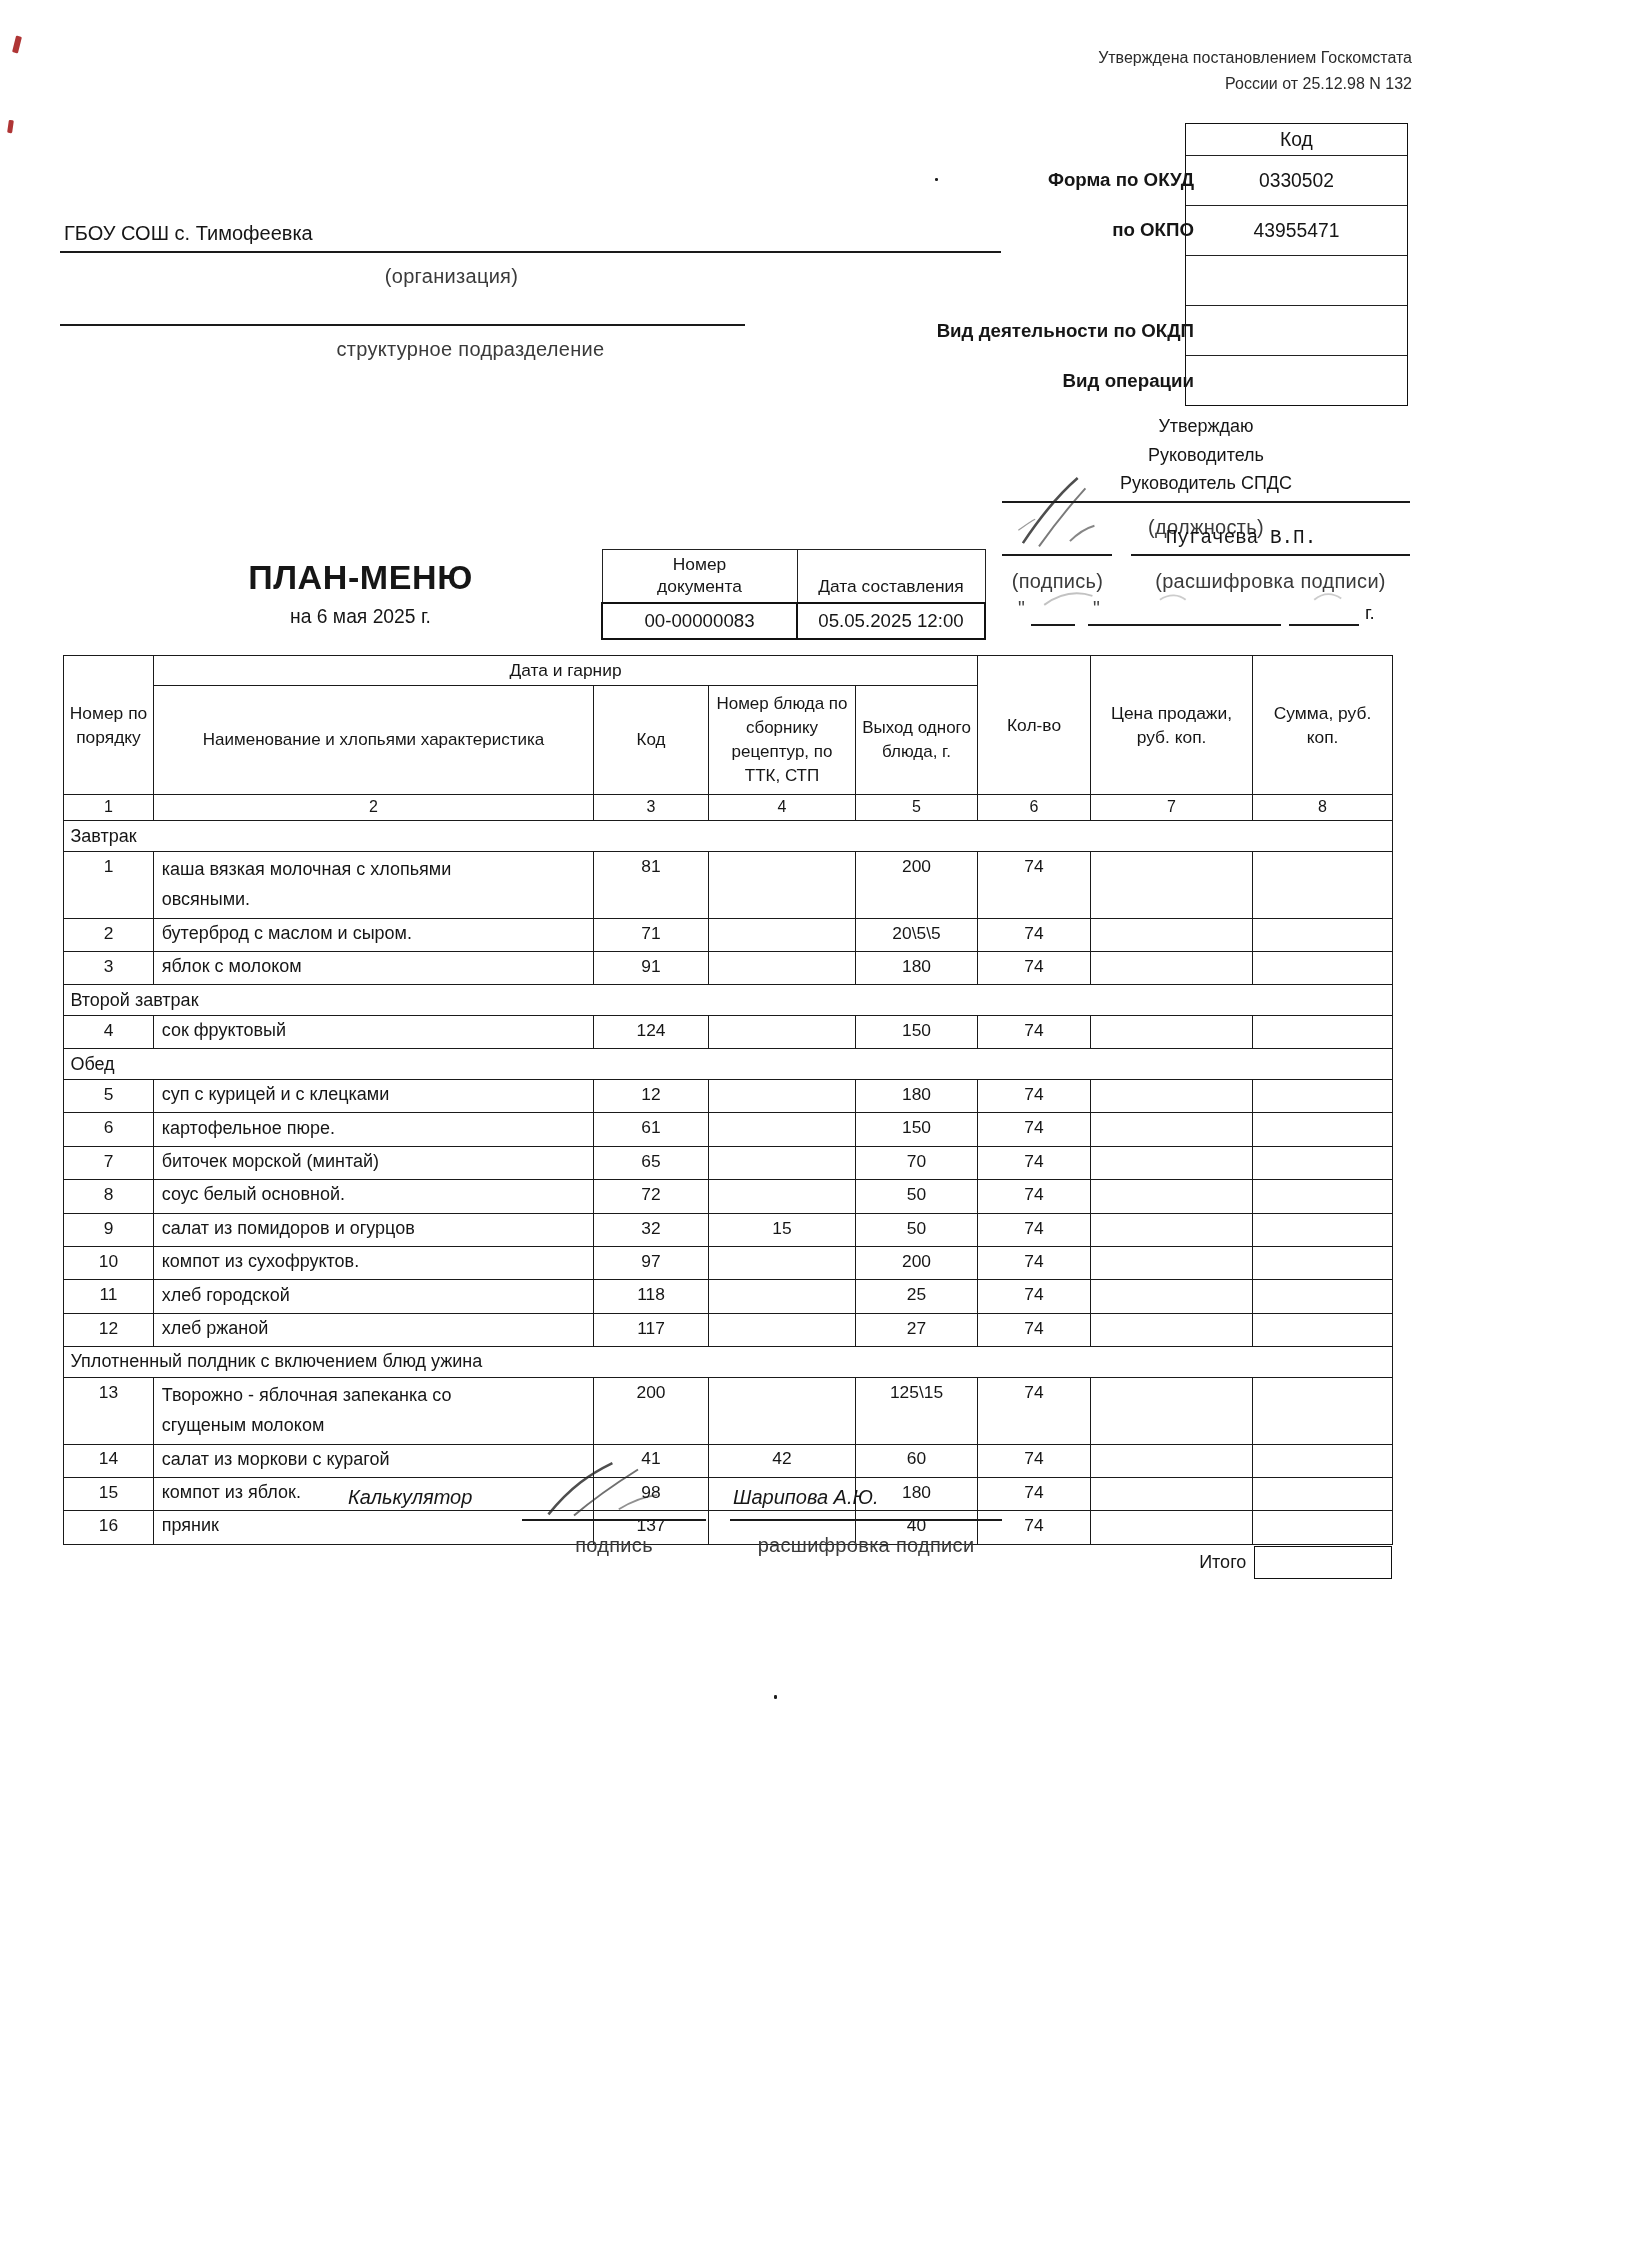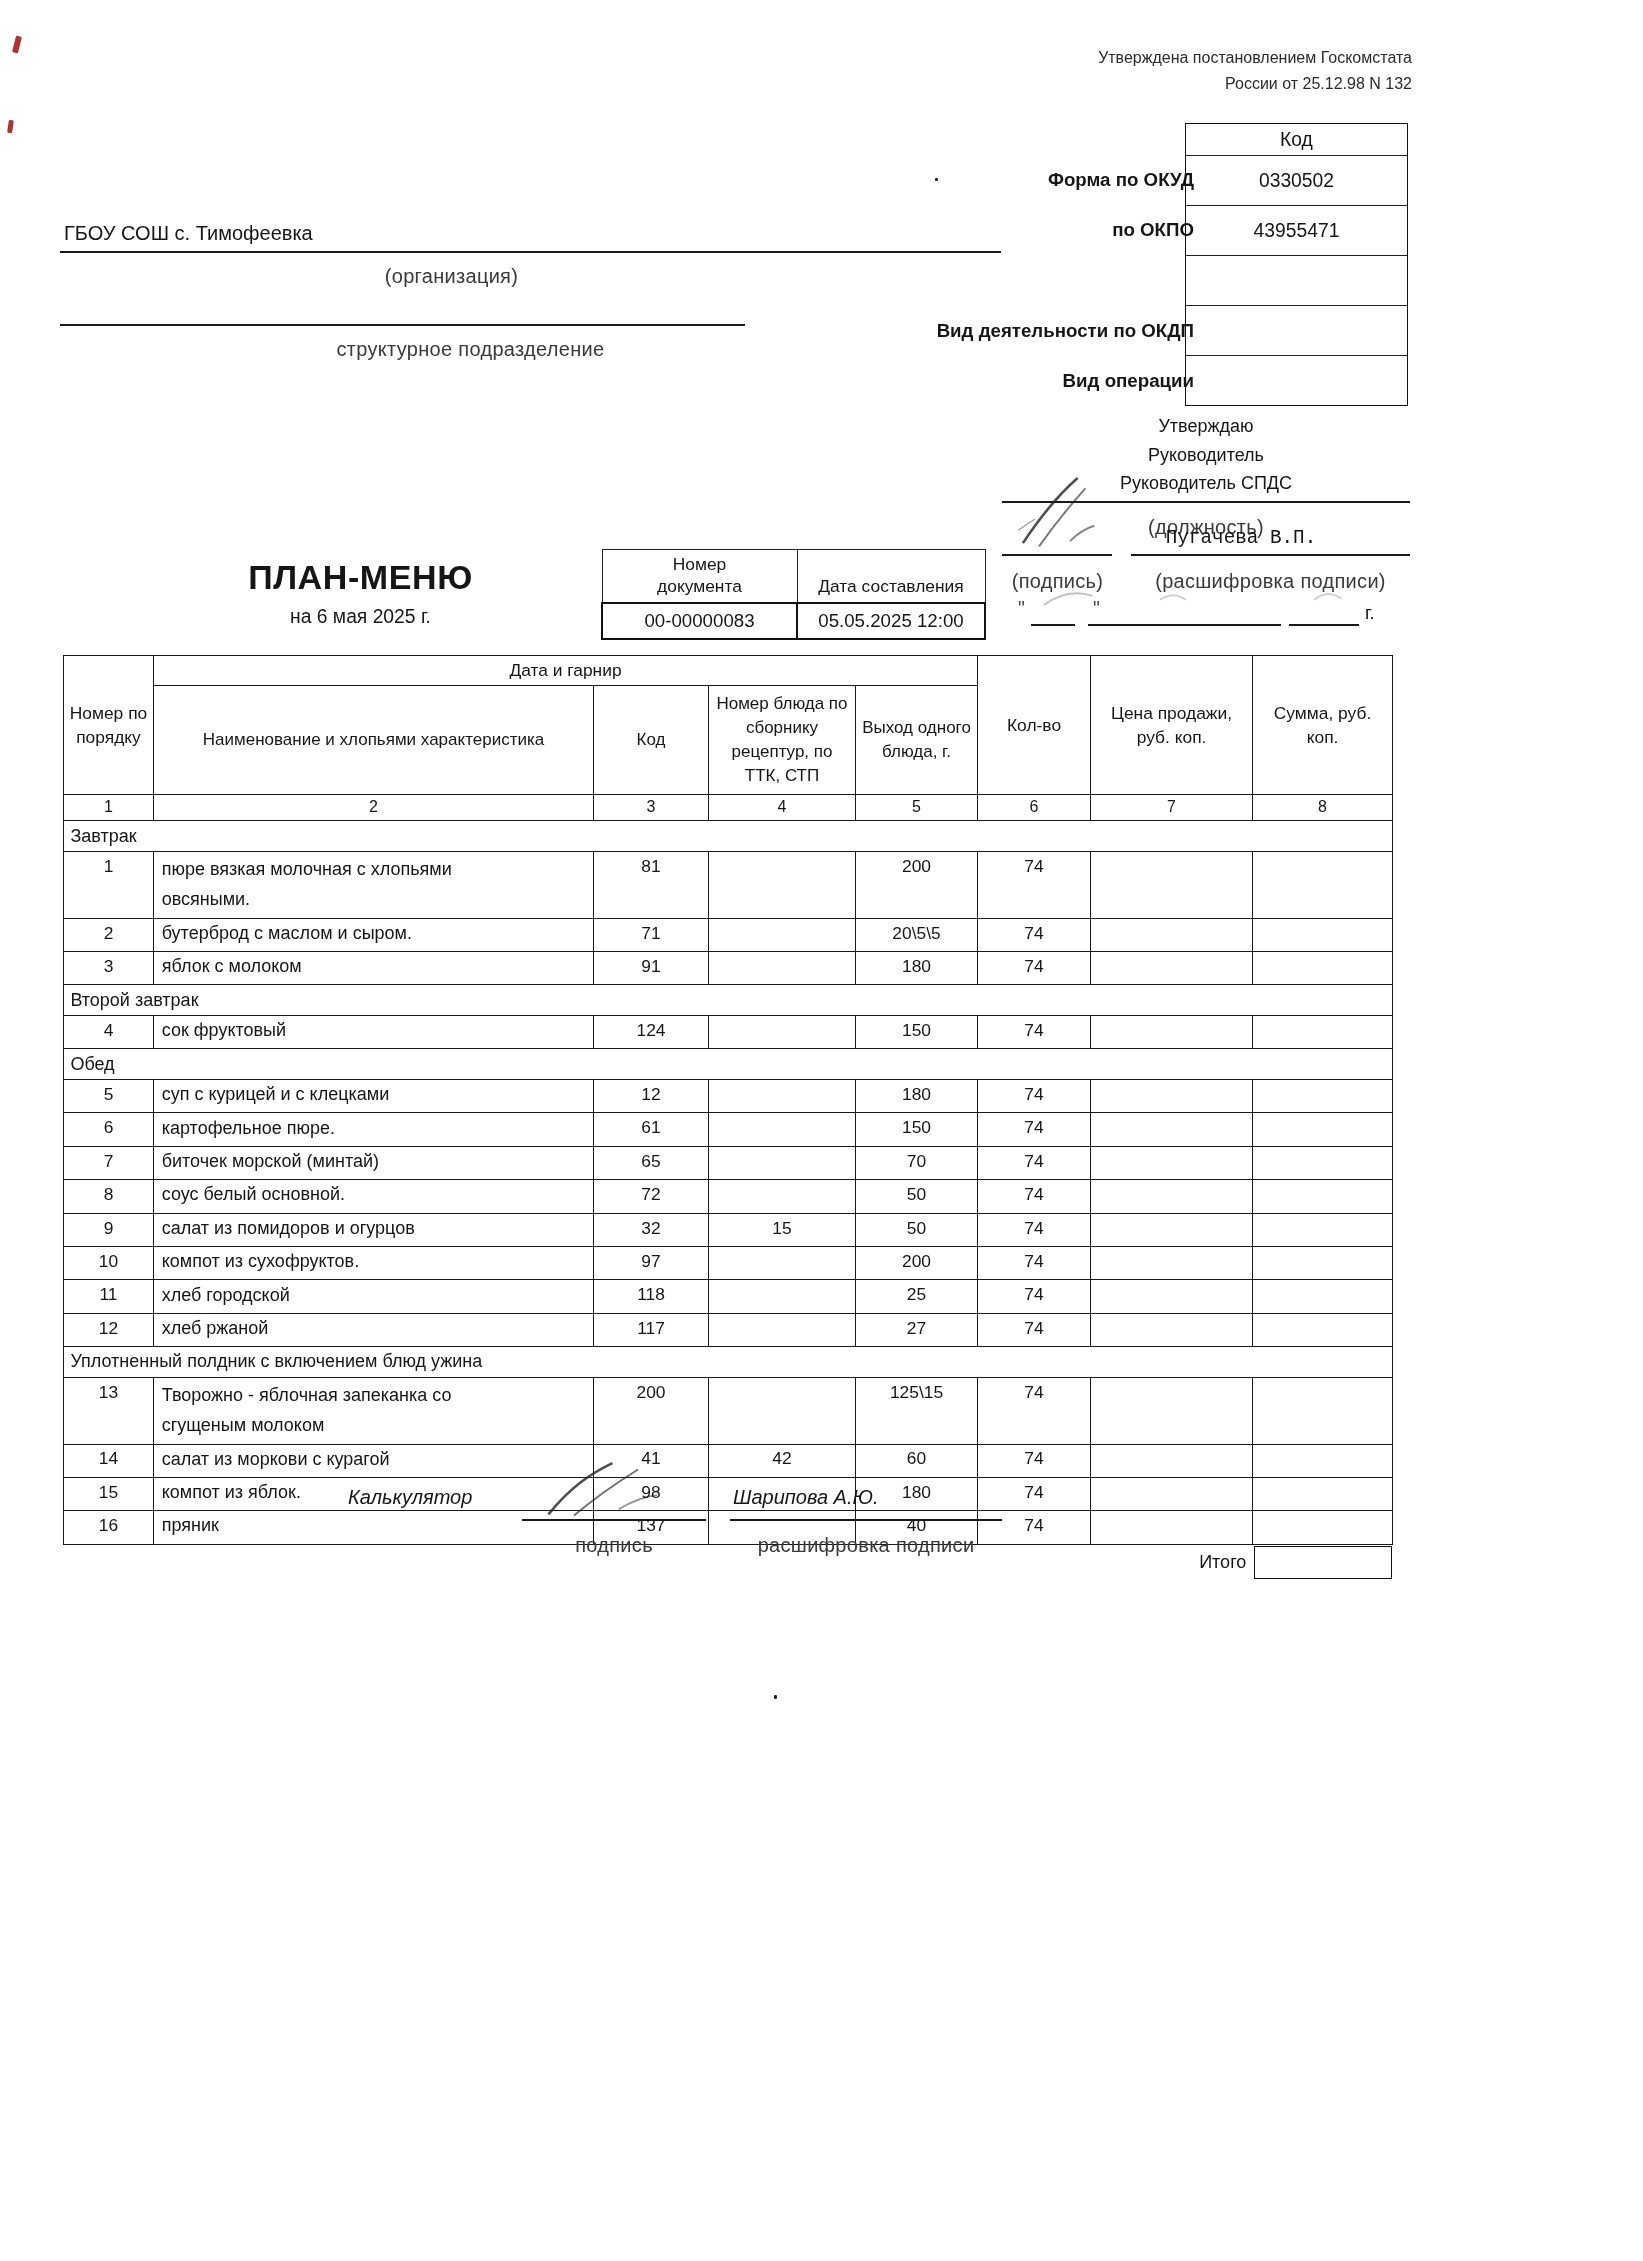--- a/index.html
+++ b/index.html
@@ -199,21 +199,21 @@
           <th>7</th>
           <th>8</th>
         </tr>
       </thead>
       <tbody>
           <tr class="sec">
             <td colspan="8" class="section-cell">Завтрак</td>
           </tr>
           <tr class="item tall">
             <td class="c-num">1</td>
-            <td class="c-name">пюре вязкая молочная с хлопьями
+            <td class="c-name">каша вязкая молочная с хлопьями
 овсяными.</td>
             <td class="c-code">81</td>
             <td class="c-code"></td>
             <td class="c-code">200</td>
             <td class="c-code">74</td>
             <td class="c-price"></td>
             <td class="c-sum"></td>
           </tr>
           <tr class="item">
             <td class="c-num">2</td>

